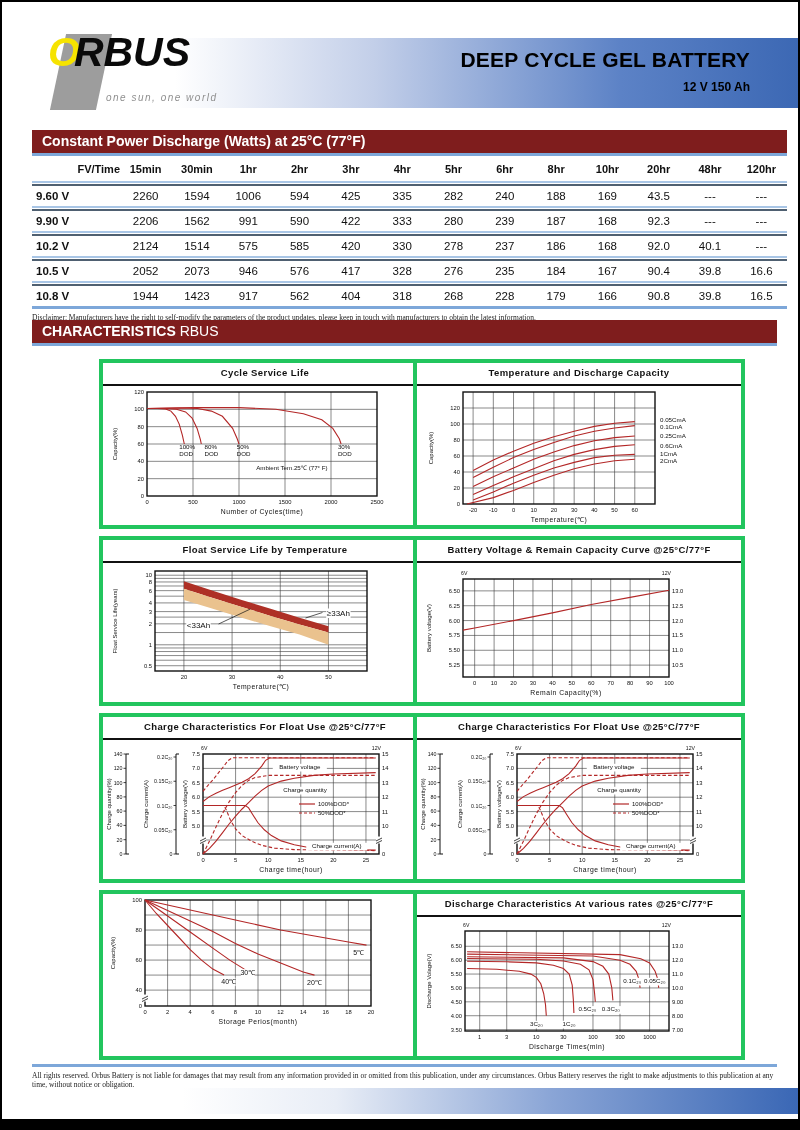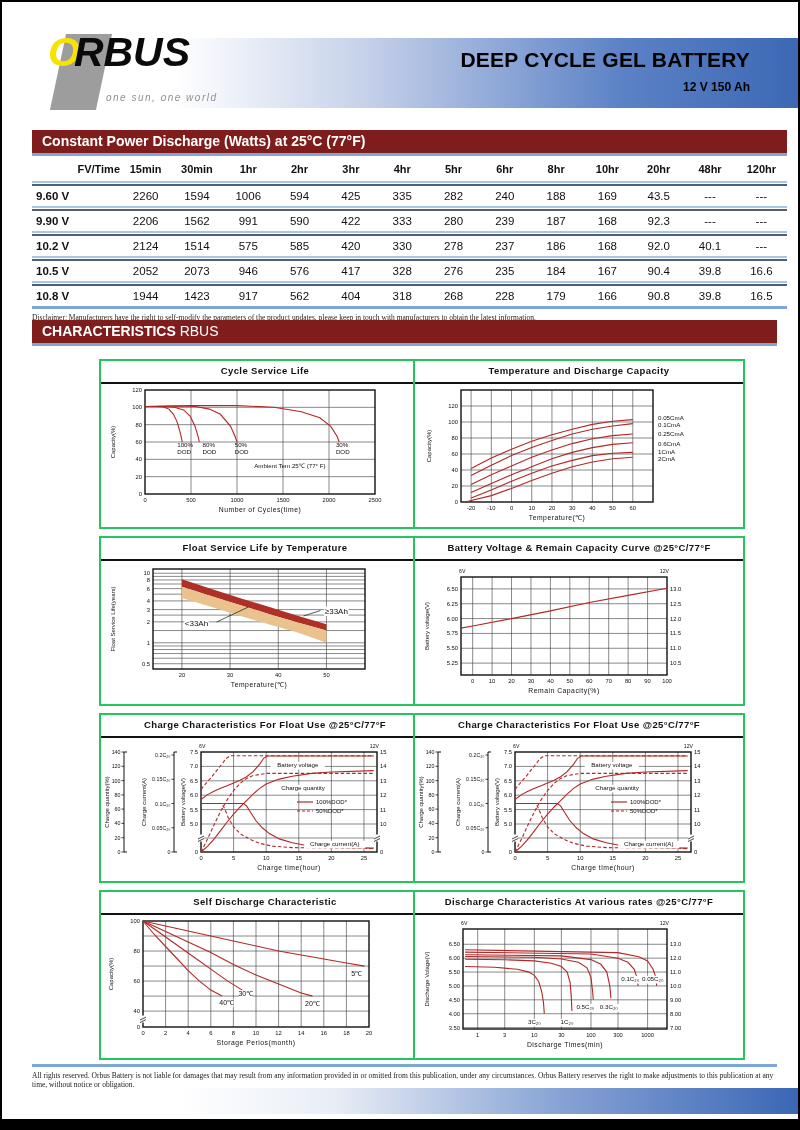--- a/index.html
+++ b/index.html
@@ -29,21 +29,21 @@
   .ptable .vc{font-size:11.5px;line-height:20px;text-align:center;}
   .sep{grid-column:1/-1;height:5px;
        background:linear-gradient(to bottom,#a9c6e6 0,#a9c6e6 1.8px,#ffffff 1.8px,#ffffff 3px,#4f6071 3px,#4f6071 5px);}
   .sep-end{grid-column:1/-1;height:3px;background:#7da7d9;}
   .disclaimer{margin-top:4px;font-family:"Liberation Serif",serif;font-size:7.5px;color:#222;}
   
   .sec-bar{position:absolute;left:30px;top:318px;width:745px;}
   
   .charts{position:absolute;left:97px;top:357px;width:612px;display:grid;
           grid-template-columns:296px 296px;column-gap:18px;row-gap:7px;}
-  .chart-panel{width:332px;height:170px;border:2px solid #22c55e;background:#fff;box-sizing:border-box;}
+  .chart-panel{width:332px;height:170px;border:4px solid #22c55e;background:#fff;box-sizing:border-box;}
   .chart-title{height:21px;line-height:20px;text-align:center;font-weight:bold;font-size:9.5px;
                border-bottom:2px solid #111;letter-spacing:0.4px;white-space:nowrap;overflow:hidden;}
   .chart-panel svg{display:block;font-family:"Liberation Sans",sans-serif;}
   
   .foot-rule{position:absolute;left:30px;top:1062px;width:745px;height:3px;background:#7da7d9;}
   .legal{position:absolute;left:30px;top:1069px;width:745px;font-family:"Liberation Serif",serif;
          font-size:7.5px;color:#222;}
   .foot-banner{position:absolute;left:180px;right:0;top:1086px;height:26px;
                background:linear-gradient(90deg,#ffffff 0%,#e8edf6 25%,#8aa5d6 60%,#3a67b5 100%);}
   .foot-black{position:absolute;left:0;right:0;bottom:0;height:9px;background:#000;}
@@ -546,21 +546,20 @@
           <text x="69.5" y="43.25" font-size="5.3" fill="#111" text-anchor="end">0.15C₂₀</text>
           <line x1="70.5" y1="17.000000000000004" x2="73" y2="17.000000000000004" stroke="#111" stroke-width="0.8"></line>
           <text x="69.5" y="19.000000000000004" font-size="5.3" fill="#111" text-anchor="end">0.2C₂₀</text>
           <text x="45" y="64" font-size="6" fill="#111" text-anchor="middle" transform="rotate(-90 45 64)">Charge current(A)</text>
           <text x="98" y="10" font-size="5.2" fill="#111" text-anchor="start">6V</text>
           <text x="278" y="10" font-size="5.2" fill="#111" text-anchor="end">12V</text>
           <text x="188" y="132" font-size="6.8" fill="#111" text-anchor="middle" letter-spacing="0.5">Charge time(hour)</text>
         </svg>
       </div>
       <div class="chart-panel">
-        <div class="chart-title">Self Discharge Characteristic</div>
         <svg width="292" height="142" viewBox="0 0 292 142">
           <line x1="64.6" y1="6" x2="64.6" y2="112" stroke="#3a3a3a" stroke-width="0.6"></line>
           <line x1="87.2" y1="6" x2="87.2" y2="112" stroke="#3a3a3a" stroke-width="0.6"></line>
           <line x1="109.8" y1="6" x2="109.8" y2="112" stroke="#3a3a3a" stroke-width="0.6"></line>
           <line x1="132.4" y1="6" x2="132.4" y2="112" stroke="#3a3a3a" stroke-width="0.6"></line>
           <line x1="155" y1="6" x2="155" y2="112" stroke="#3a3a3a" stroke-width="0.6"></line>
           <line x1="177.6" y1="6" x2="177.6" y2="112" stroke="#3a3a3a" stroke-width="0.6"></line>
           <line x1="200.2" y1="6" x2="200.2" y2="112" stroke="#3a3a3a" stroke-width="0.6"></line>
           <line x1="222.8" y1="6" x2="222.8" y2="112" stroke="#3a3a3a" stroke-width="0.6"></line>
           <line x1="245.4" y1="6" x2="245.4" y2="112" stroke="#3a3a3a" stroke-width="0.6"></line>

